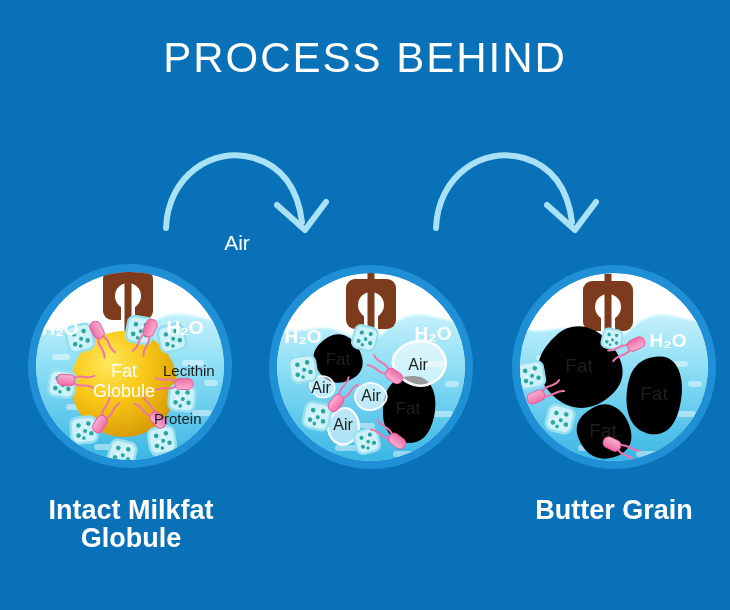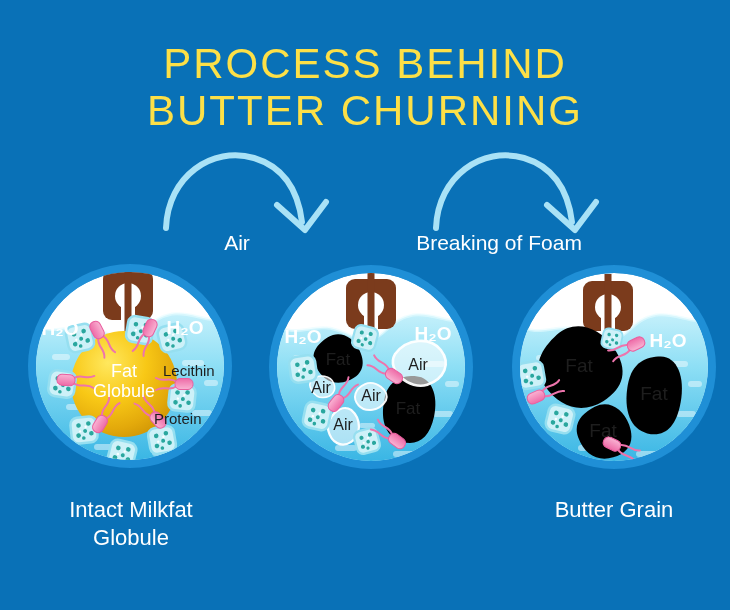--- a/index.html
+++ b/index.html
@@ -4,44 +4,43 @@
 <style>
   html,body{margin:0;padding:0;}
   .stage{
     position:relative;
     width:730px;height:610px;
     background:#0971b7;
     overflow:hidden;
     font-family:"Liberation Sans", sans-serif;
   }
   .title{
-    position:absolute;top:40px;left:0;width:730px;
-    text-align:center;color:#fde047;
+    position:absolute;top:34px;left:0;width:730px;
+    text-align:center;color:#ffffff;
     font-size:42px;line-height:47px;font-weight:500;letter-spacing:2px;
   }
   .svg-layer{position:absolute;top:0;left:0;}
   .flow-label{
     position:absolute;color:#ffffff;font-size:21px;text-align:center;
   }
   .caption{
-    position:absolute;color:#ffffff;font-size:22px;line-height:28px;text-align:center;
+    position:absolute;color:#ffffff;font-size:27px;line-height:28px;text-align:center;font-weight:bold;
   }
   text{font-family:"Liberation Sans", sans-serif;}
   .lbl-dark{fill:#1e1e1e;}
   .lbl-white{fill:#ffffff;}
   .h2o{fill:#ffffff;font-weight:bold;font-size:19px;}
 </style>
 </head>
 <body>
 
 <div class="stage">
 
   <div class="title">
     <div>PROCESS BEHIND</div>
-    <div>BUTTER CHURNING</div>
   </div>
 
   <svg class="svg-layer" width="730" height="610" viewBox="0 0 730 610">
     <defs>
       <clipPath id="cc">
           <circle cx="0" cy="0" r="94"></circle>
         </clipPath>
 
       <linearGradient id="waterG" x1="0" y1="0" x2="0" y2="1">
         <stop offset="0" stop-color="#c4f0fb"></stop>
@@ -209,18 +208,17 @@
 
         <text class="h2o" x="54" y="-20" text-anchor="middle">H₂O</text>
         <text class="lbl-dark" x="-35" y="5" text-anchor="middle" font-size="19">Fat</text>
         <text class="lbl-dark" x="40" y="33" text-anchor="middle" font-size="19">Fat</text>
         <text class="lbl-dark" x="-11" y="70" text-anchor="middle" font-size="19">Fat</text>
       </g>
     </g>
   </svg>
 
   <div class="flow-label" style="left:187px;top:231px;width:100px;">Air</div>
-  <div class="flow-label" style="left:379px;top:231px;width:240px;">Breaking of Foam</div>
 
   <div class="caption" style="left:46px;top:496px;width:170px;">Intact Milkfat Globule</div>
   <div class="caption" style="left:514px;top:496px;width:200px;text-align:center;">Butter Grain</div>
 
 </div>
 
 </body></html>

